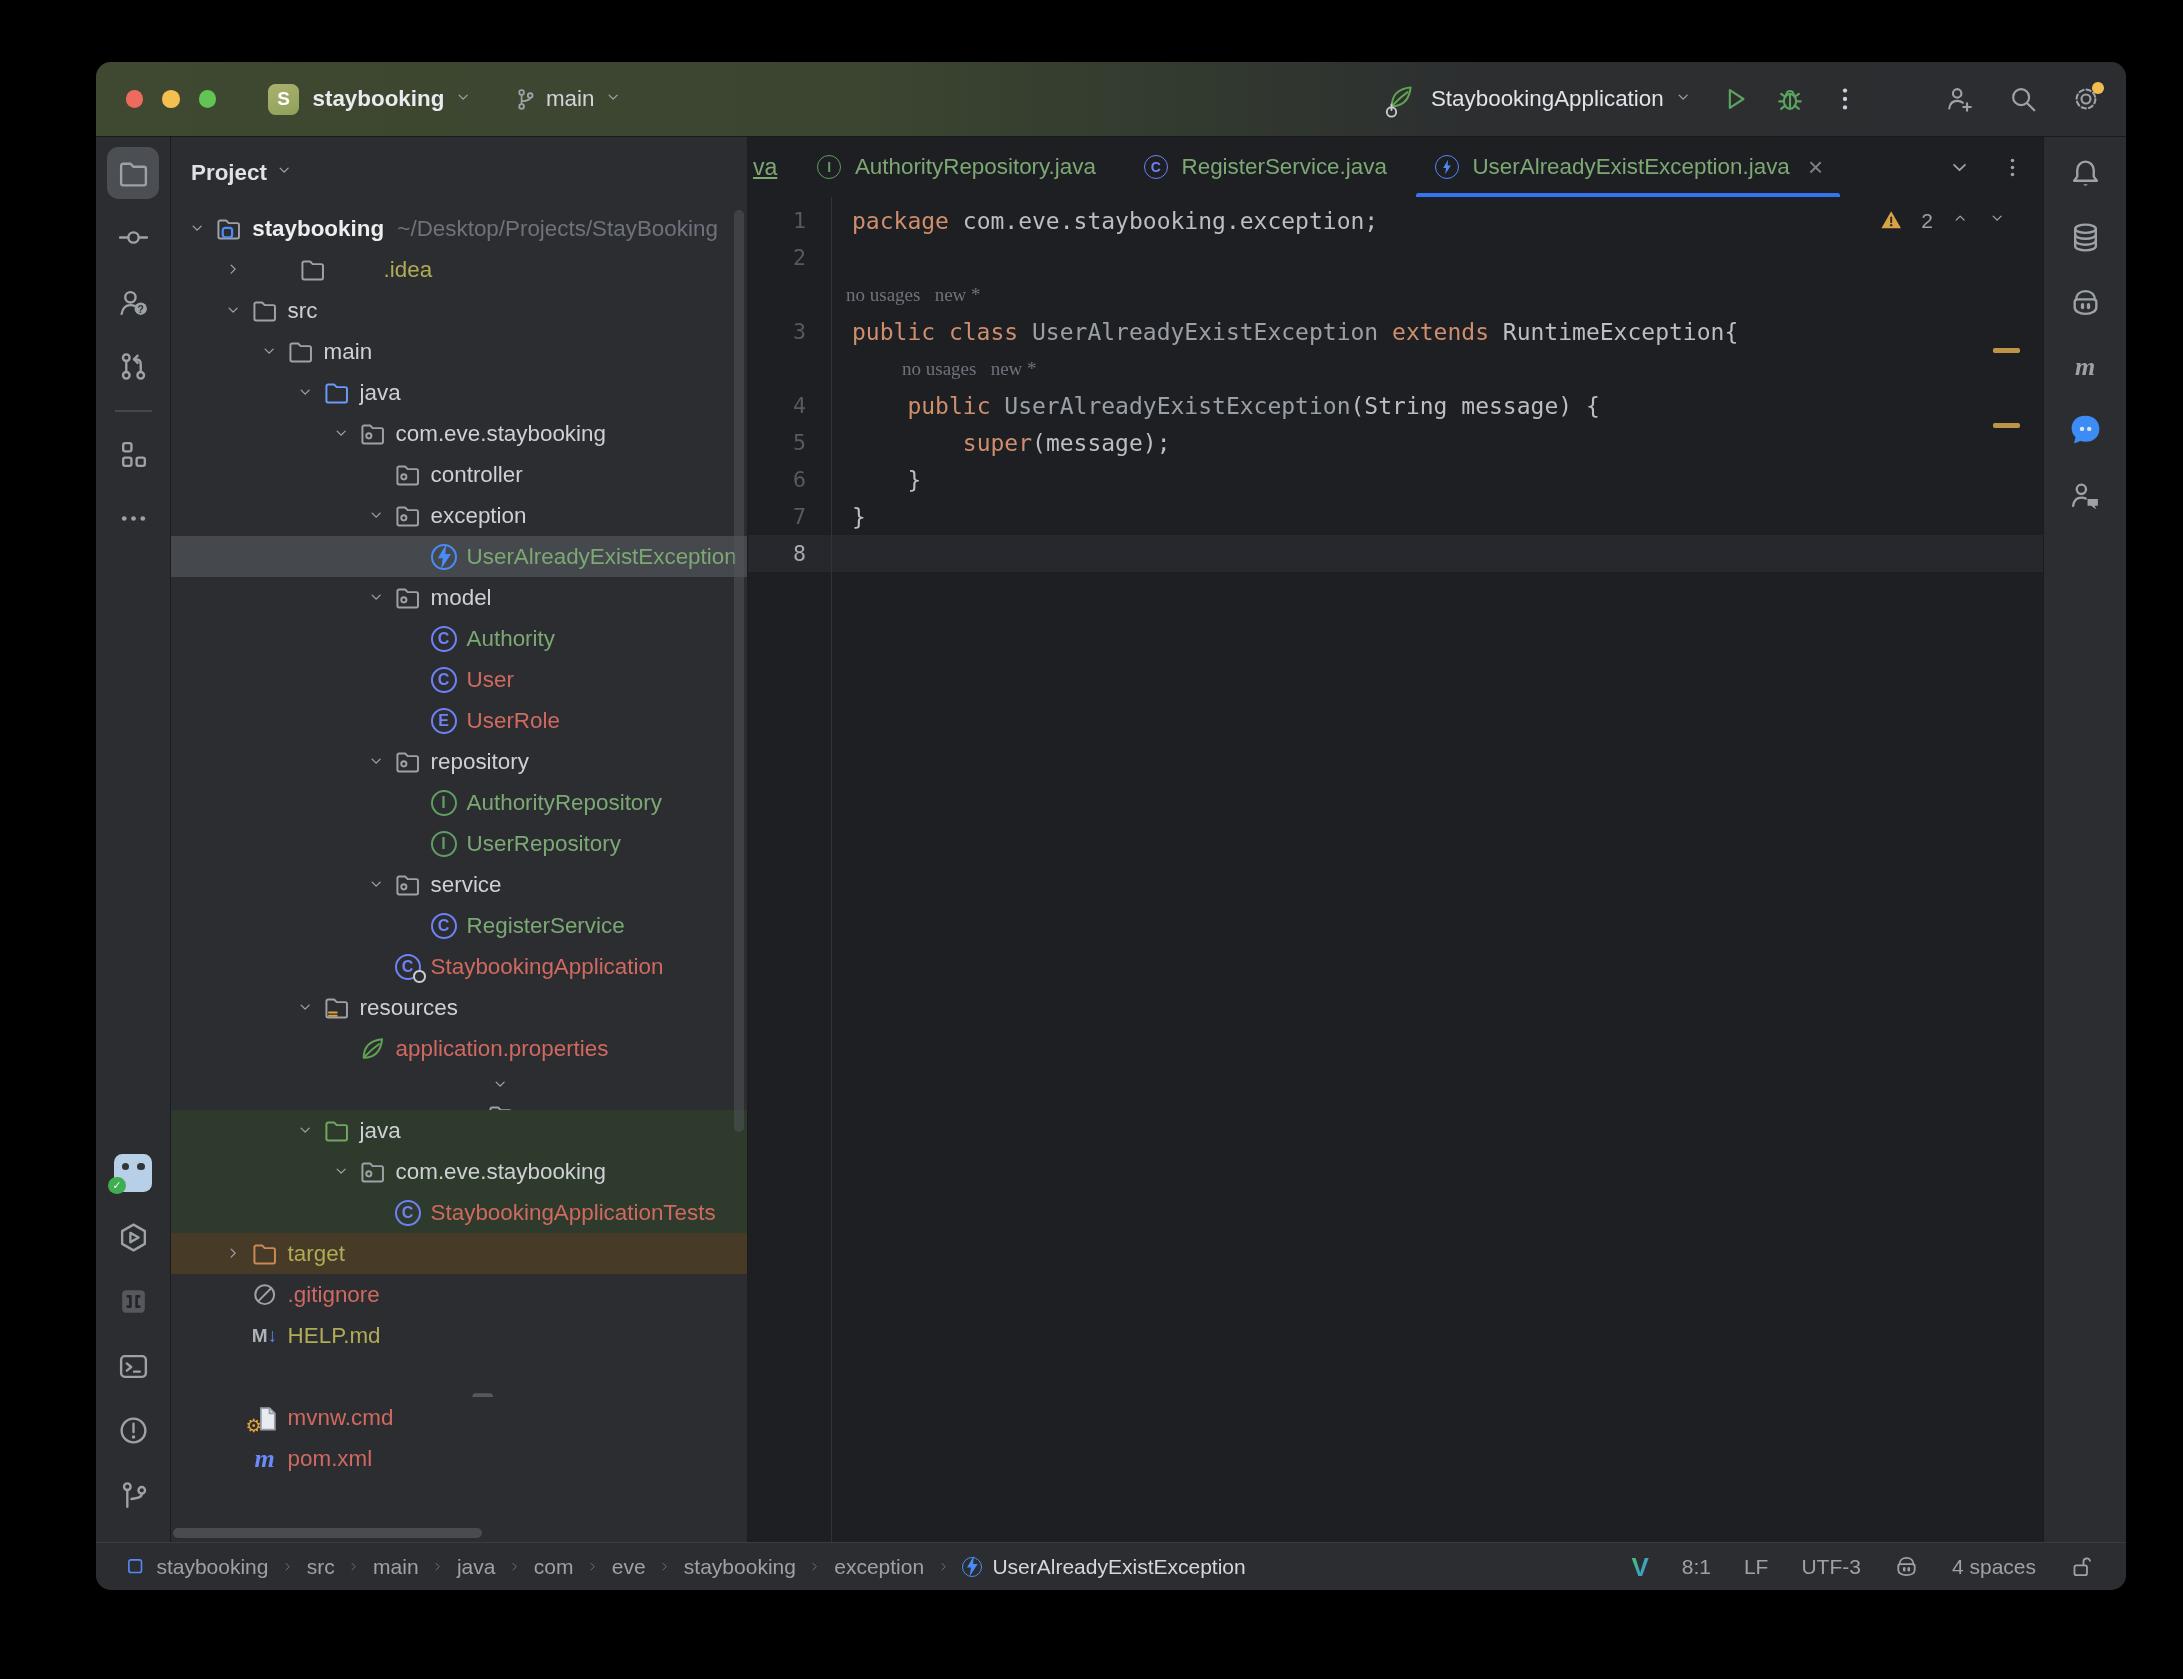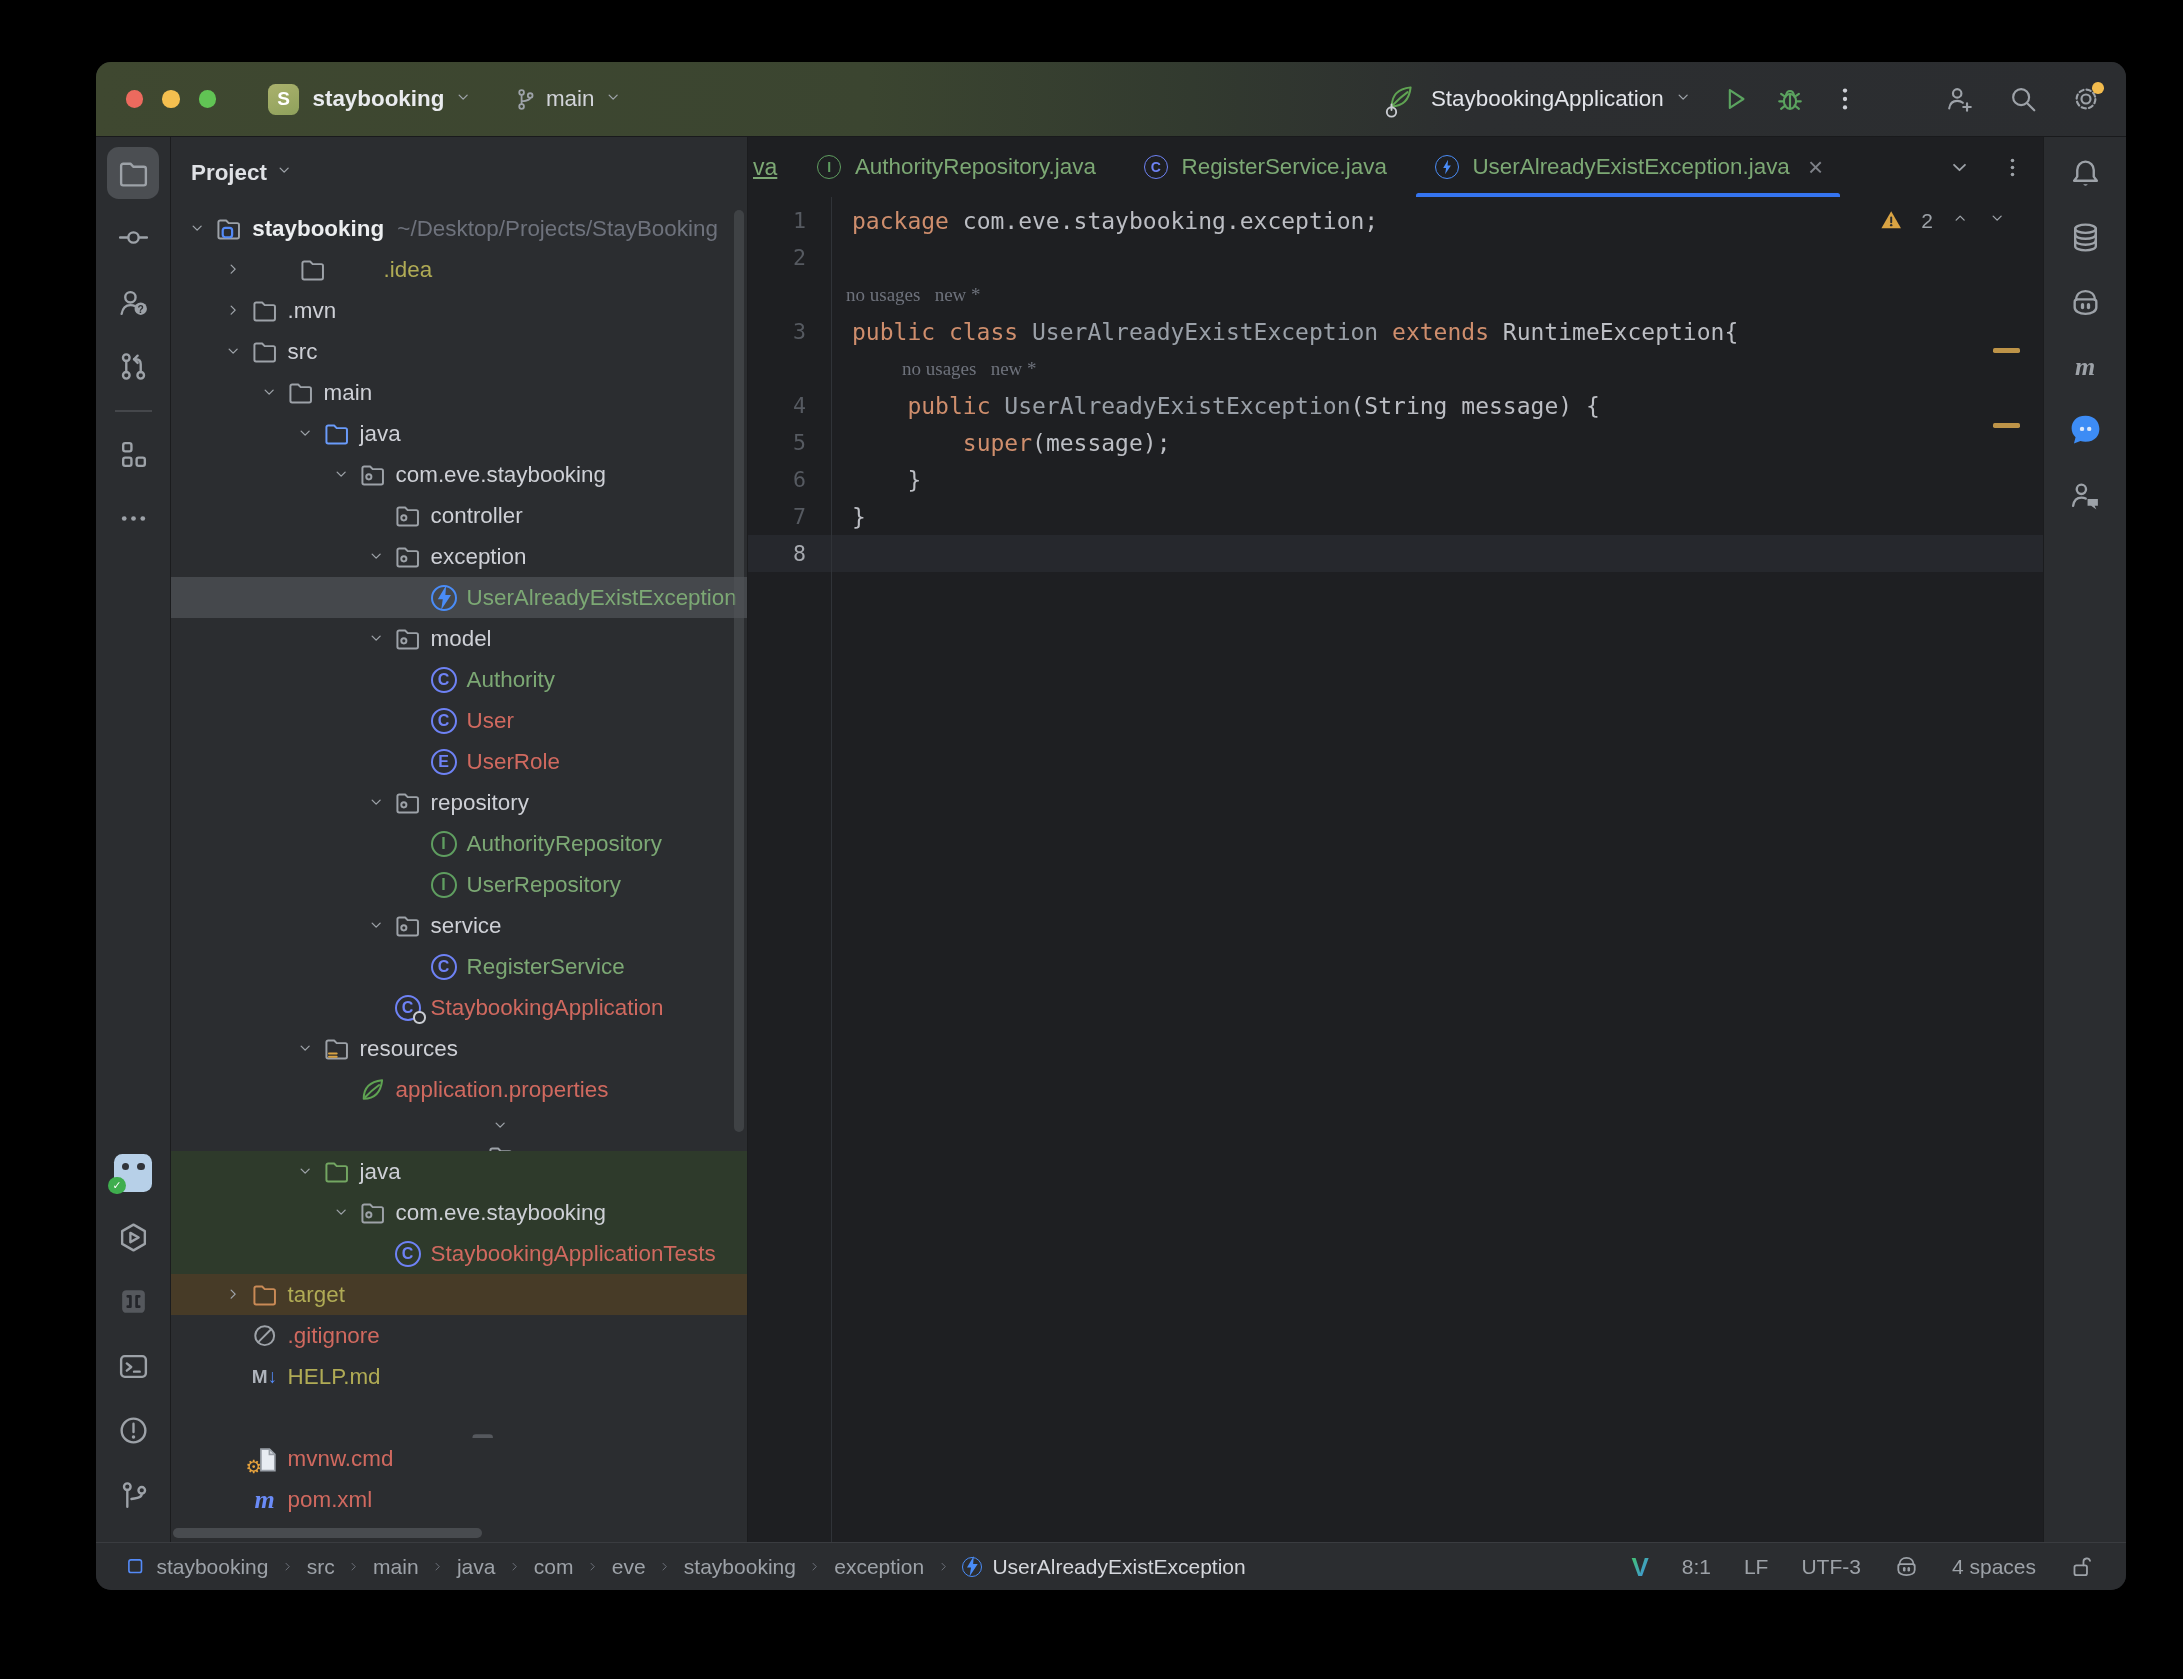--- a/index.html
+++ b/index.html
@@ -361,33 +361,20 @@
               </svg>
             </span>
             <span class="ic">
               <svg viewBox="0 0 32 32" fill="none" stroke="currentColor" stroke-width="2.3" stroke-linecap="round" stroke-linejoin="round">
                 <path d="M4 25.5V8.5a2 2 0 0 1 2-2h7l3 3h10a2 2 0 0 1 2 2v14a2 2 0 0 1-2 2H6a2 2 0 0 1-2-2z"></path>
               </svg>
             </span>
             <span class="tlabel c-olive">.idea</span>
           </div>
           <div class="trow" style="padding-left: 47px;">
-            <span class="chev closed">
-              <svg viewBox="0 0 32 32" fill="none" stroke="currentColor" stroke-width="2.3" stroke-linecap="round" stroke-linejoin="round">
-                <path d="M9 12.5l7 7 7-7"></path>
-              </svg>
-            </span>
-            <span class="ic">
-              <svg viewBox="0 0 32 32" fill="none" stroke="currentColor" stroke-width="2.3" stroke-linecap="round" stroke-linejoin="round">
-                <path d="M4 25.5V8.5a2 2 0 0 1 2-2h7l3 3h10a2 2 0 0 1 2 2v14a2 2 0 0 1-2 2H6a2 2 0 0 1-2-2z"></path>
-              </svg>
-            </span>
-            <span class="tlabel c-white">.mvn</span>
-          </div>
-          <div class="trow" style="padding-left: 47px;">
             <span class="chev">
               <svg viewBox="0 0 32 32" fill="none" stroke="currentColor" stroke-width="2.3" stroke-linecap="round" stroke-linejoin="round">
                 <path d="M9 12.5l7 7 7-7"></path>
               </svg>
             </span>
             <span class="ic">
               <svg viewBox="0 0 32 32" fill="none" stroke="currentColor" stroke-width="2.3" stroke-linecap="round" stroke-linejoin="round">
                 <path d="M4 25.5V8.5a2 2 0 0 1 2-2h7l3 3h10a2 2 0 0 1 2 2v14a2 2 0 0 1-2 2H6a2 2 0 0 1-2-2z"></path>
               </svg>
             </span>

